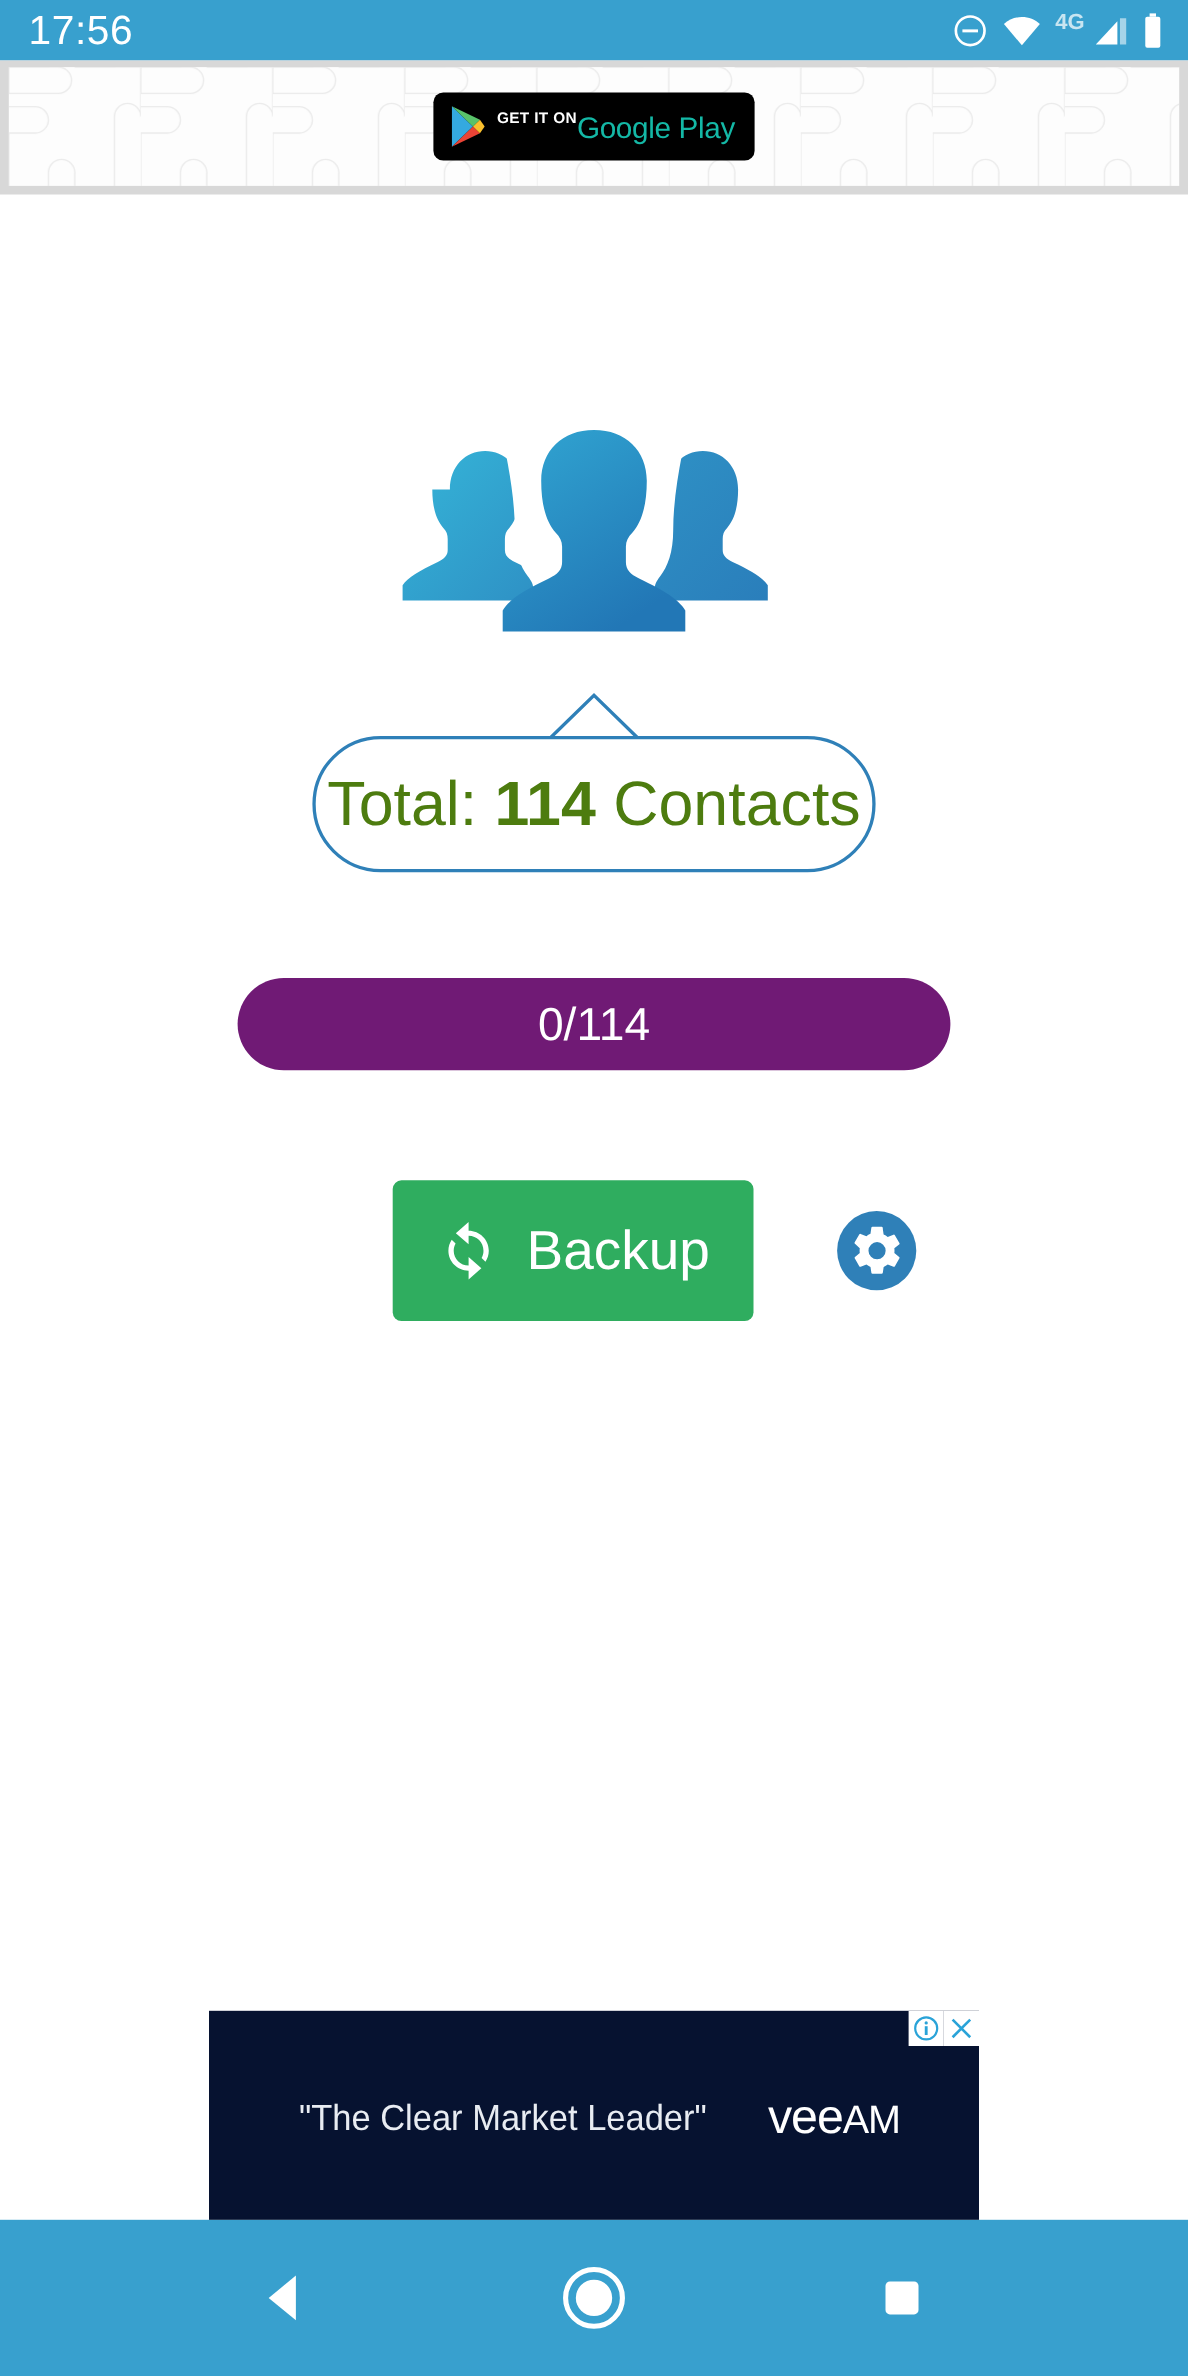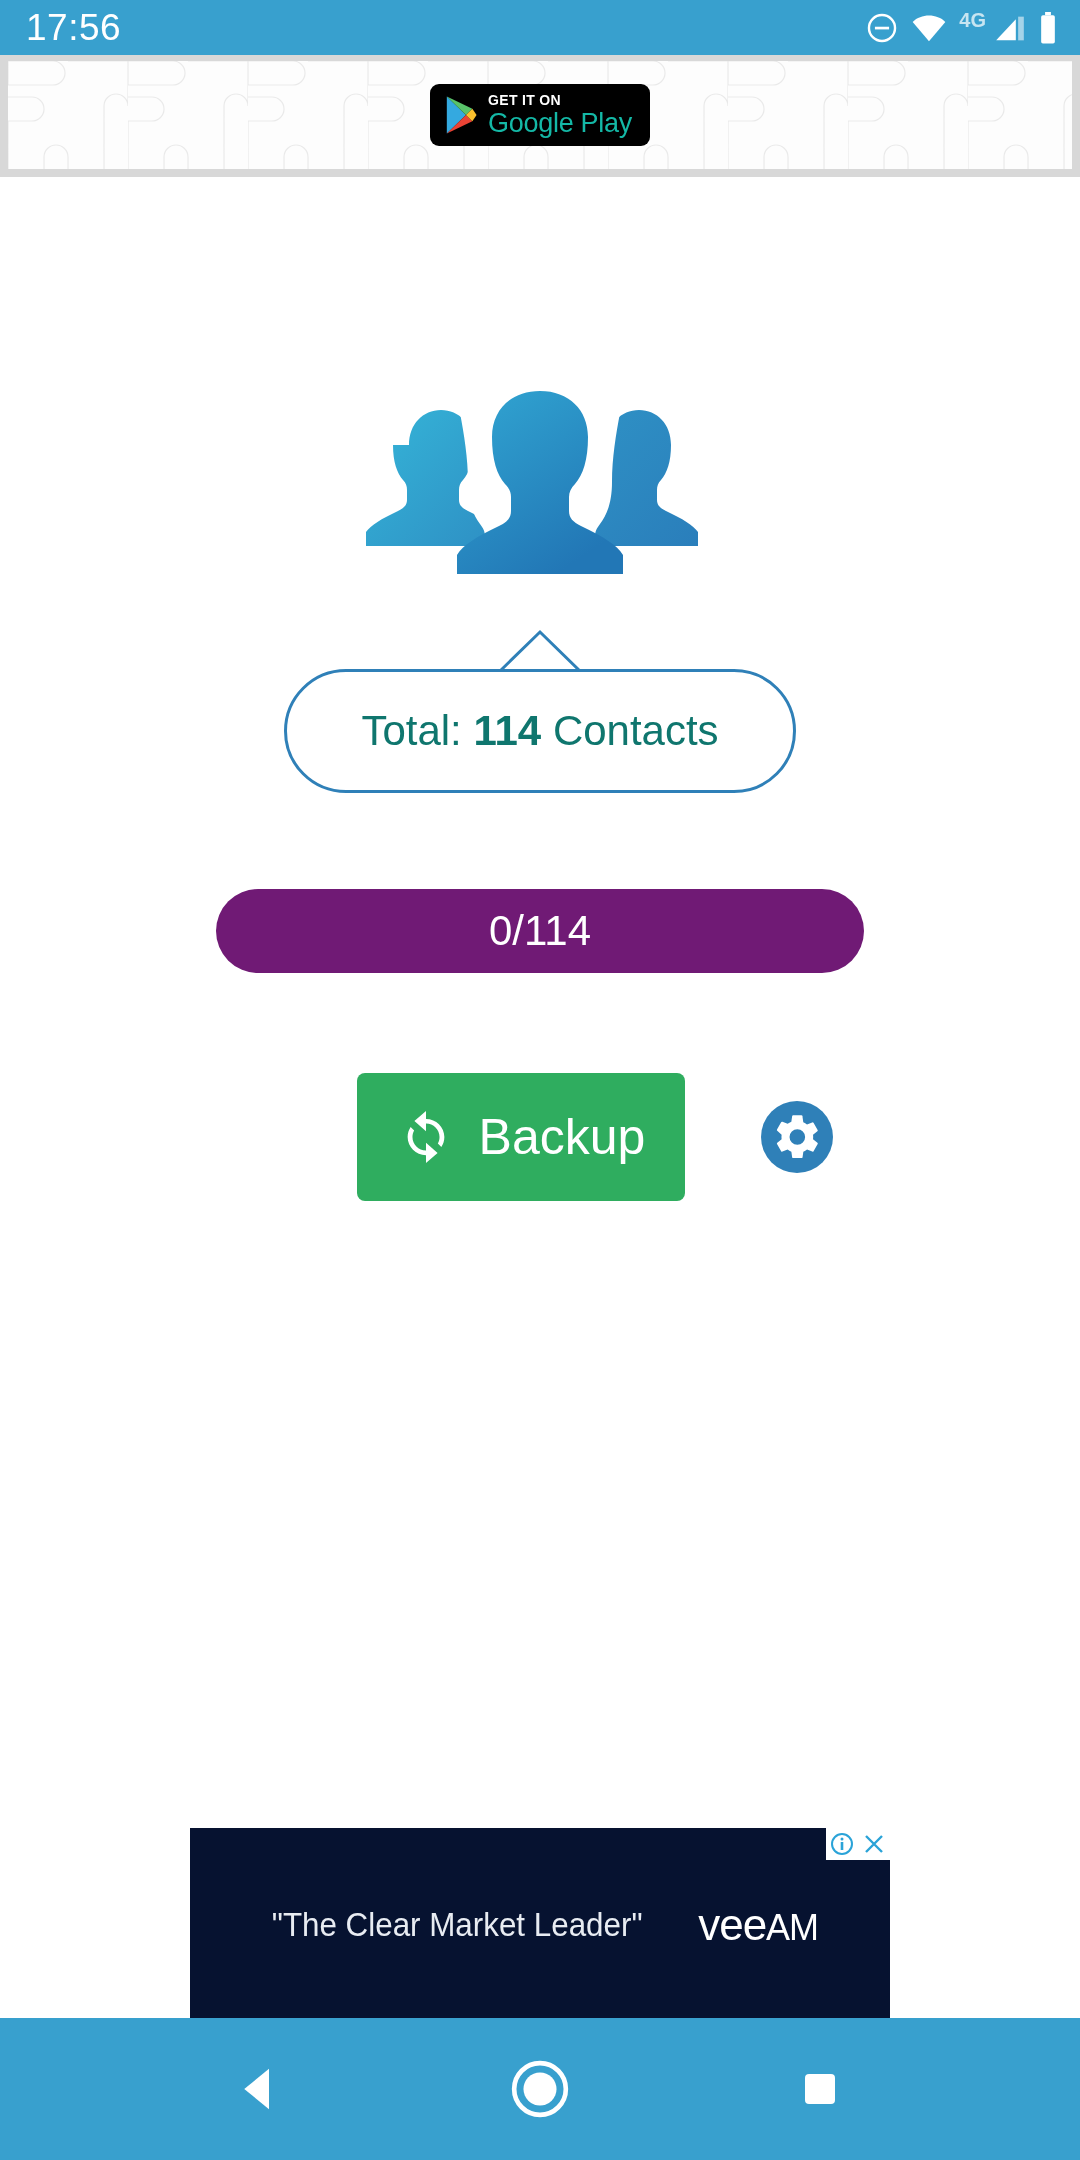--- a/index.html
+++ b/index.html
@@ -90,21 +90,21 @@
     position: relative;
     z-index: 2;
     background: #000000;
     border-radius: 9px;
     height: 62px;
     display: flex;
     align-items: center;
     gap: 10px;
     padding: 0 18px 0 14px;
   }
-  .gplay-text { display: flex; flex-direction: column; line-height: 1; }
+  .gplay-text { display: flex; flex-direction: row; line-height: 1; }
   .gplay-small { color: #fff; font-size: 14px; font-weight: 600; letter-spacing: 0.3px; }
   .gplay-big { color: #14b8a6; font-size: 27px; font-weight: 500; letter-spacing: -0.3px; margin-top: 3px; }
 
   
   .main {
     flex: 1 1 auto;
     position: relative;
     display: flex;
     flex-direction: column;
     align-items: center;
@@ -133,22 +133,22 @@
     border-radius: 62px;
     height: 124px;
     display: flex;
     align-items: center;
     justify-content: center;
     background: #ffffff;
     position: relative;
     z-index: 1;
   }
   .bubble-text {
-    font-size: 42px;
-    color: #0f766e;
+    font-size: 57px;
+    color: #4d7c0f;
     font-weight: 400;
     white-space: nowrap;
   }
   .bubble-text b { font-weight: 700; }
 
   .progress-track {
     margin-top: 96px;
     width: 648px;
     height: 84px;
     background: #701a75;

